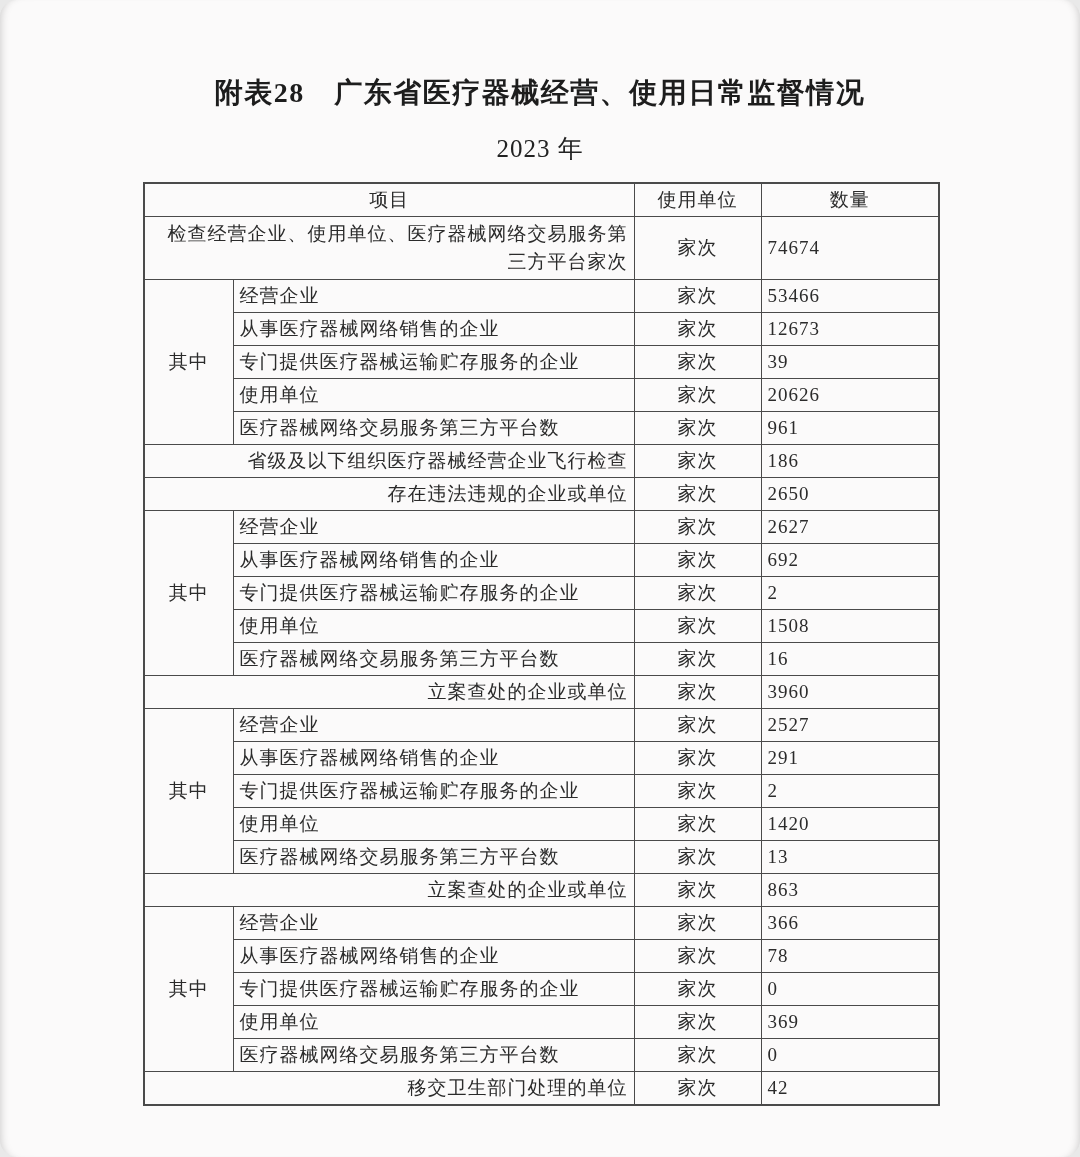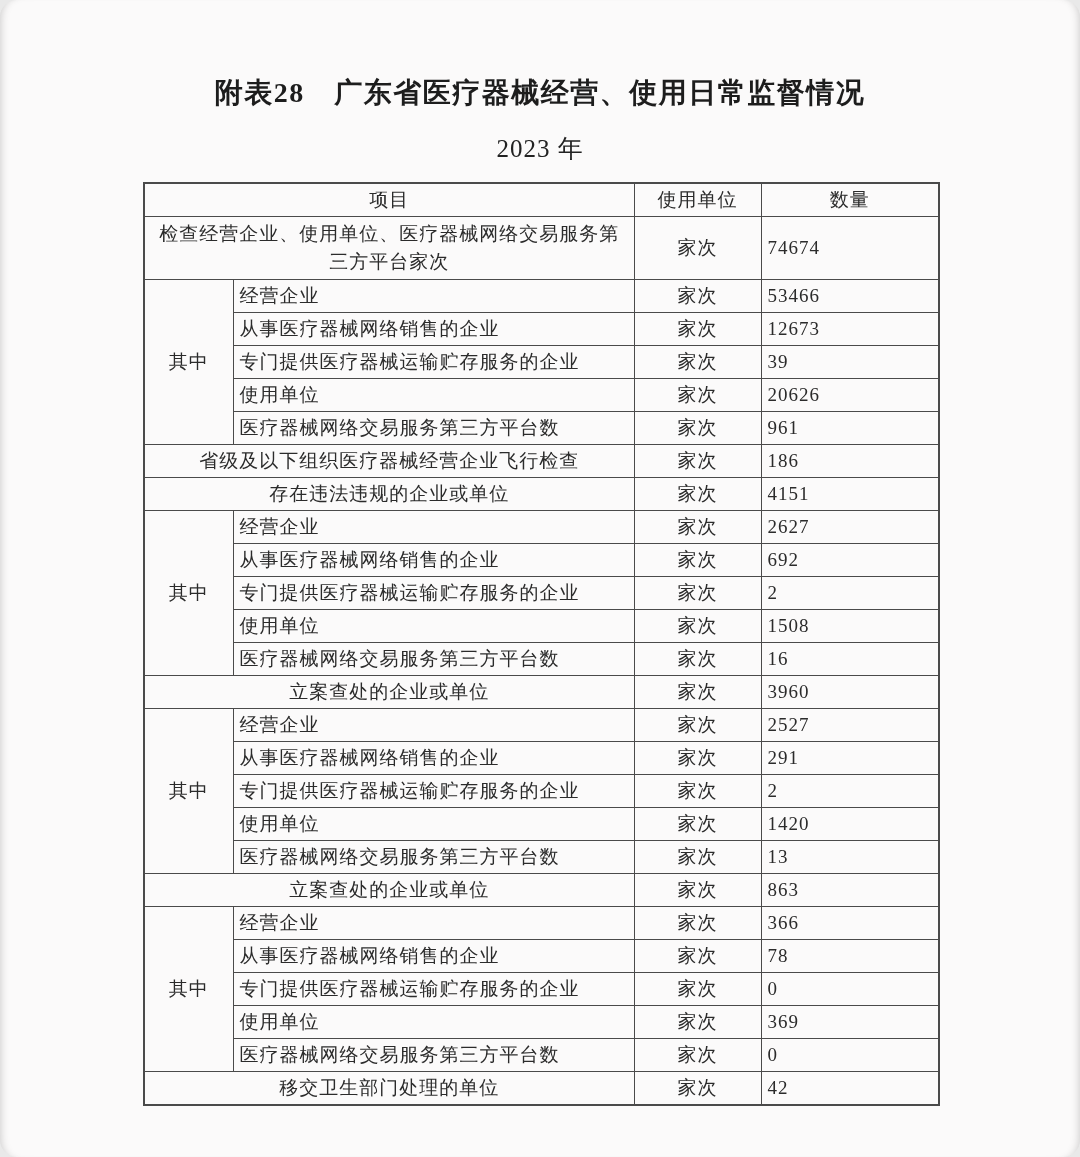--- a/index.html
+++ b/index.html
@@ -41,21 +41,21 @@
     font-size:19px;
     line-height:1.45;
     padding:1px 6px;
     height:30px;
     letter-spacing:1px;
     vertical-align:middle;
     overflow:hidden;
   }
   td.th { text-align:center; height:27px; }
   td.center { text-align:center; }
-  td.item-label { text-align:center; padding-left:8px; }
+  td.item-label { text-align:right; padding-left:8px; }
   td.sub-label  { text-align:left; padding-left:13px; }
   tr.tall td { height:60px; }
   td.num { text-align:left; font-variant-numeric:normal; }
 </style>
 </head>
 <body>
 
 <div class="page">
   <div class="doc-title">附表28　广东省医疗器械经营、使用日常监督情况</div>
   <div class="doc-subtitle">2023 年</div>
@@ -107,21 +107,21 @@
           <td class="num">961</td>
         </tr>
         <tr>
           <td class="item-label" colspan="2">省级及以下组织医疗器械经营企业飞行检查</td>
           <td class="center">家次</td>
           <td class="num">186</td>
         </tr>
         <tr>
           <td class="item-label" colspan="2">存在违法违规的企业或单位</td>
           <td class="center">家次</td>
-          <td class="num">4151</td>
+          <td class="num">2650</td>
         </tr>
         <tr>
           <td class="center" rowspan="5">其中</td>
           <td class="sub-label">经营企业</td>
           <td class="center">家次</td>
           <td class="num">2627</td>
         </tr>
         <tr>
           <td class="sub-label">从事医疗器械网络销售的企业</td>
           <td class="center">家次</td>

